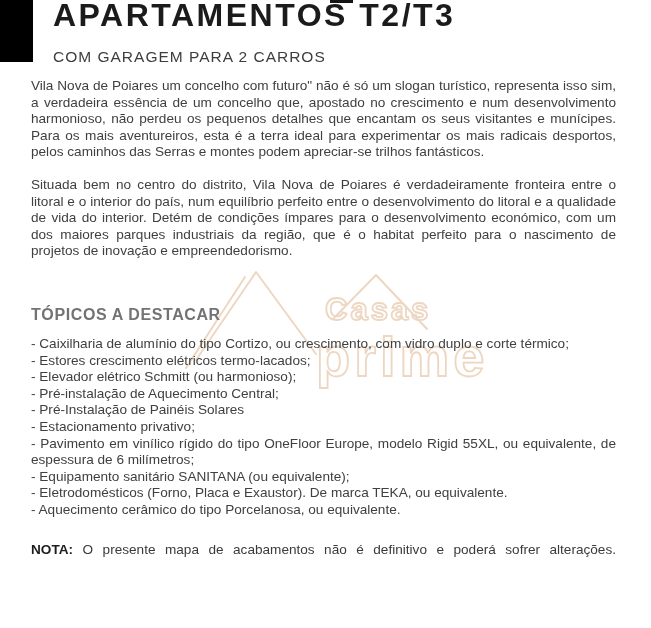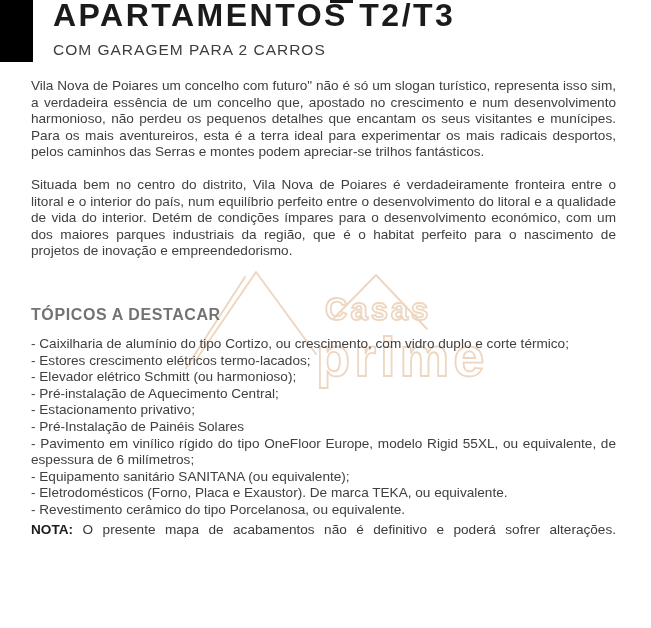--- a/index.html
+++ b/index.html
@@ -54,21 +54,21 @@
   .title {
     margin: 0;
     font-size: 32px;
     line-height: 37px;
     font-weight: 800;
     letter-spacing: 2.5px;
     color: #1b1b1b;
     white-space: nowrap;
   }
   .subtitle {
-    margin-top: 7px;
+    margin-top: 14px;
     font-size: 15.5px;
     letter-spacing: 1px;
     color: #3d3d3d;
     white-space: nowrap;
   }
   .content {
     position: absolute;
     left: 31px; top: 78px;
     width: 585px;
     z-index: 1;
@@ -86,21 +86,21 @@
     line-height: 18px;
     font-weight: bold;
     letter-spacing: 0.6px;
     color: #737373;
   }
   .topics-list { margin-top: 12px; }
   .topic-item {
     text-align: justify;
   }
   .note {
-    margin: 4px 0 0 0;
+    margin: 24px 0 0 0;
     text-align: justify;
     text-align-last: justify;
     color: #3a3a3a;
   }
   .note .note-label {
     font-weight: bold;
     color: #1d1d1d;
   }
 </style>
 </head>
@@ -128,24 +128,24 @@
     <p class="para">Vila Nova de Poiares um concelho com futuro" não é só um slogan turístico, representa isso sim, a verdadeira essência de um concelho que, apostado no crescimento e num desenvolvimento harmonioso, não perdeu os pequenos detalhes que encantam os seus visitantes e munícipes. Para os mais aventureiros, esta é a terra ideal para experimentar os mais radicais desportos, pelos caminhos das Serras e montes podem apreciar-se trilhos fantásticos.</p>
     <p class="para">Situada bem no centro do distrito, Vila Nova de Poiares é verdadeiramente fronteira entre o litoral e o interior do país, num equilíbrio perfeito entre o desenvolvimento do litoral e a qualidade de vida do interior. Detém de condições ímpares para o desenvolvimento económico, com um dos maiores parques industriais da região, que é o habitat perfeito para o nascimento de projetos de inovação e empreendedorismo.</p>
 
     <h2 class="topics-heading">TÓPICOS A DESTACAR</h2>
 
     <div class="topics-list">
         <div class="topic-item">- Caixilharia de alumínio do tipo Cortizo, ou crescimento, com vidro duplo e corte térmico;</div>
         <div class="topic-item">- Estores crescimento elétricos termo-lacados;</div>
         <div class="topic-item">- Elevador elétrico Schmitt (ou harmonioso);</div>
         <div class="topic-item">- Pré-instalação de Aquecimento Central;</div>
+        <div class="topic-item">- Pré-Instalação de Painéis Solares</div>
         <div class="topic-item">- Estacionamento privativo;</div>
-        <div class="topic-item">- Pré-Instalação de Painéis Solares</div>
         <div class="topic-item">- Pavimento em vinílico rígido do tipo OneFloor Europe, modelo Rigid 55XL, ou equivalente, de espessura de 6 milímetros;</div>
         <div class="topic-item">- Equipamento sanitário SANITANA (ou equivalente);</div>
         <div class="topic-item">- Eletrodomésticos (Forno, Placa e Exaustor). De marca TEKA, ou equivalente.</div>
-        <div class="topic-item">- Revestimento cerâmico do tipo Porcelanosa, ou equivalente.</div>
+        <div class="topic-item">- Aquecimento cerâmico do tipo Porcelanosa, ou equivalente.</div>
       </div>
 
     <p class="note"><span class="note-label">NOTA:</span> <span>O presente mapa de acabamentos não é definitivo e poderá sofrer alterações.</span></p>
   </main>
 
 </div>
 
 </body></html>

